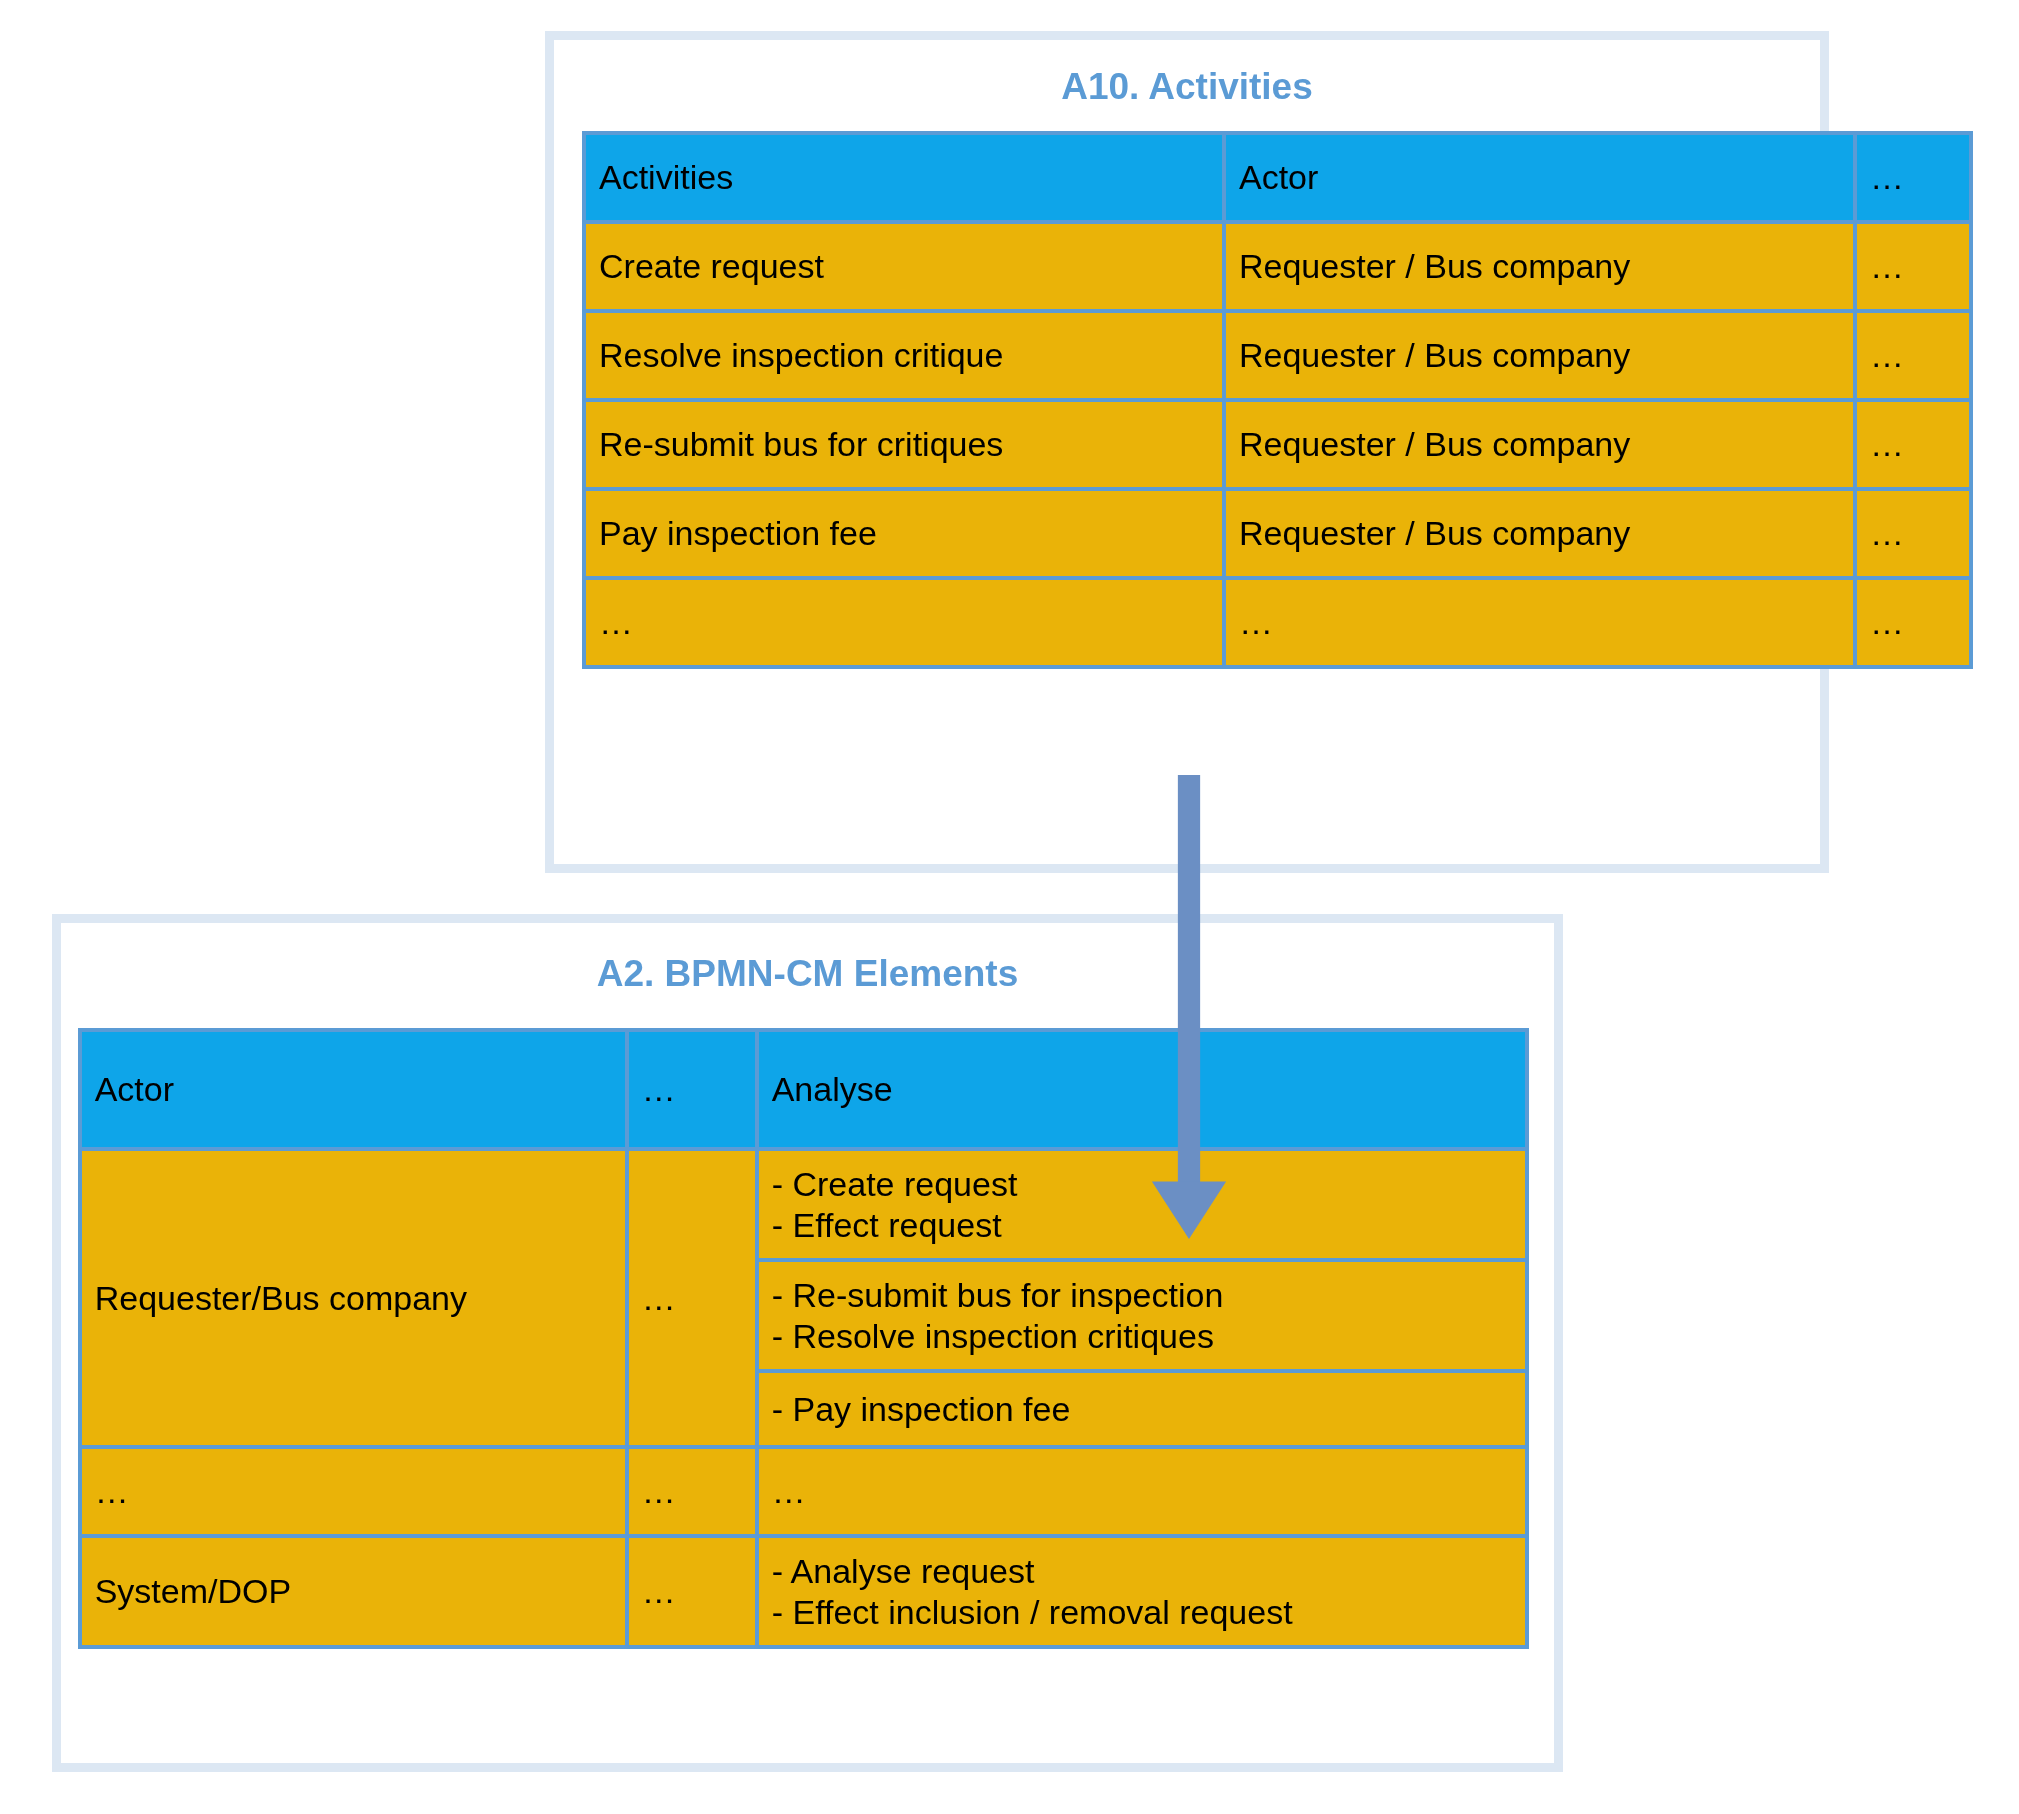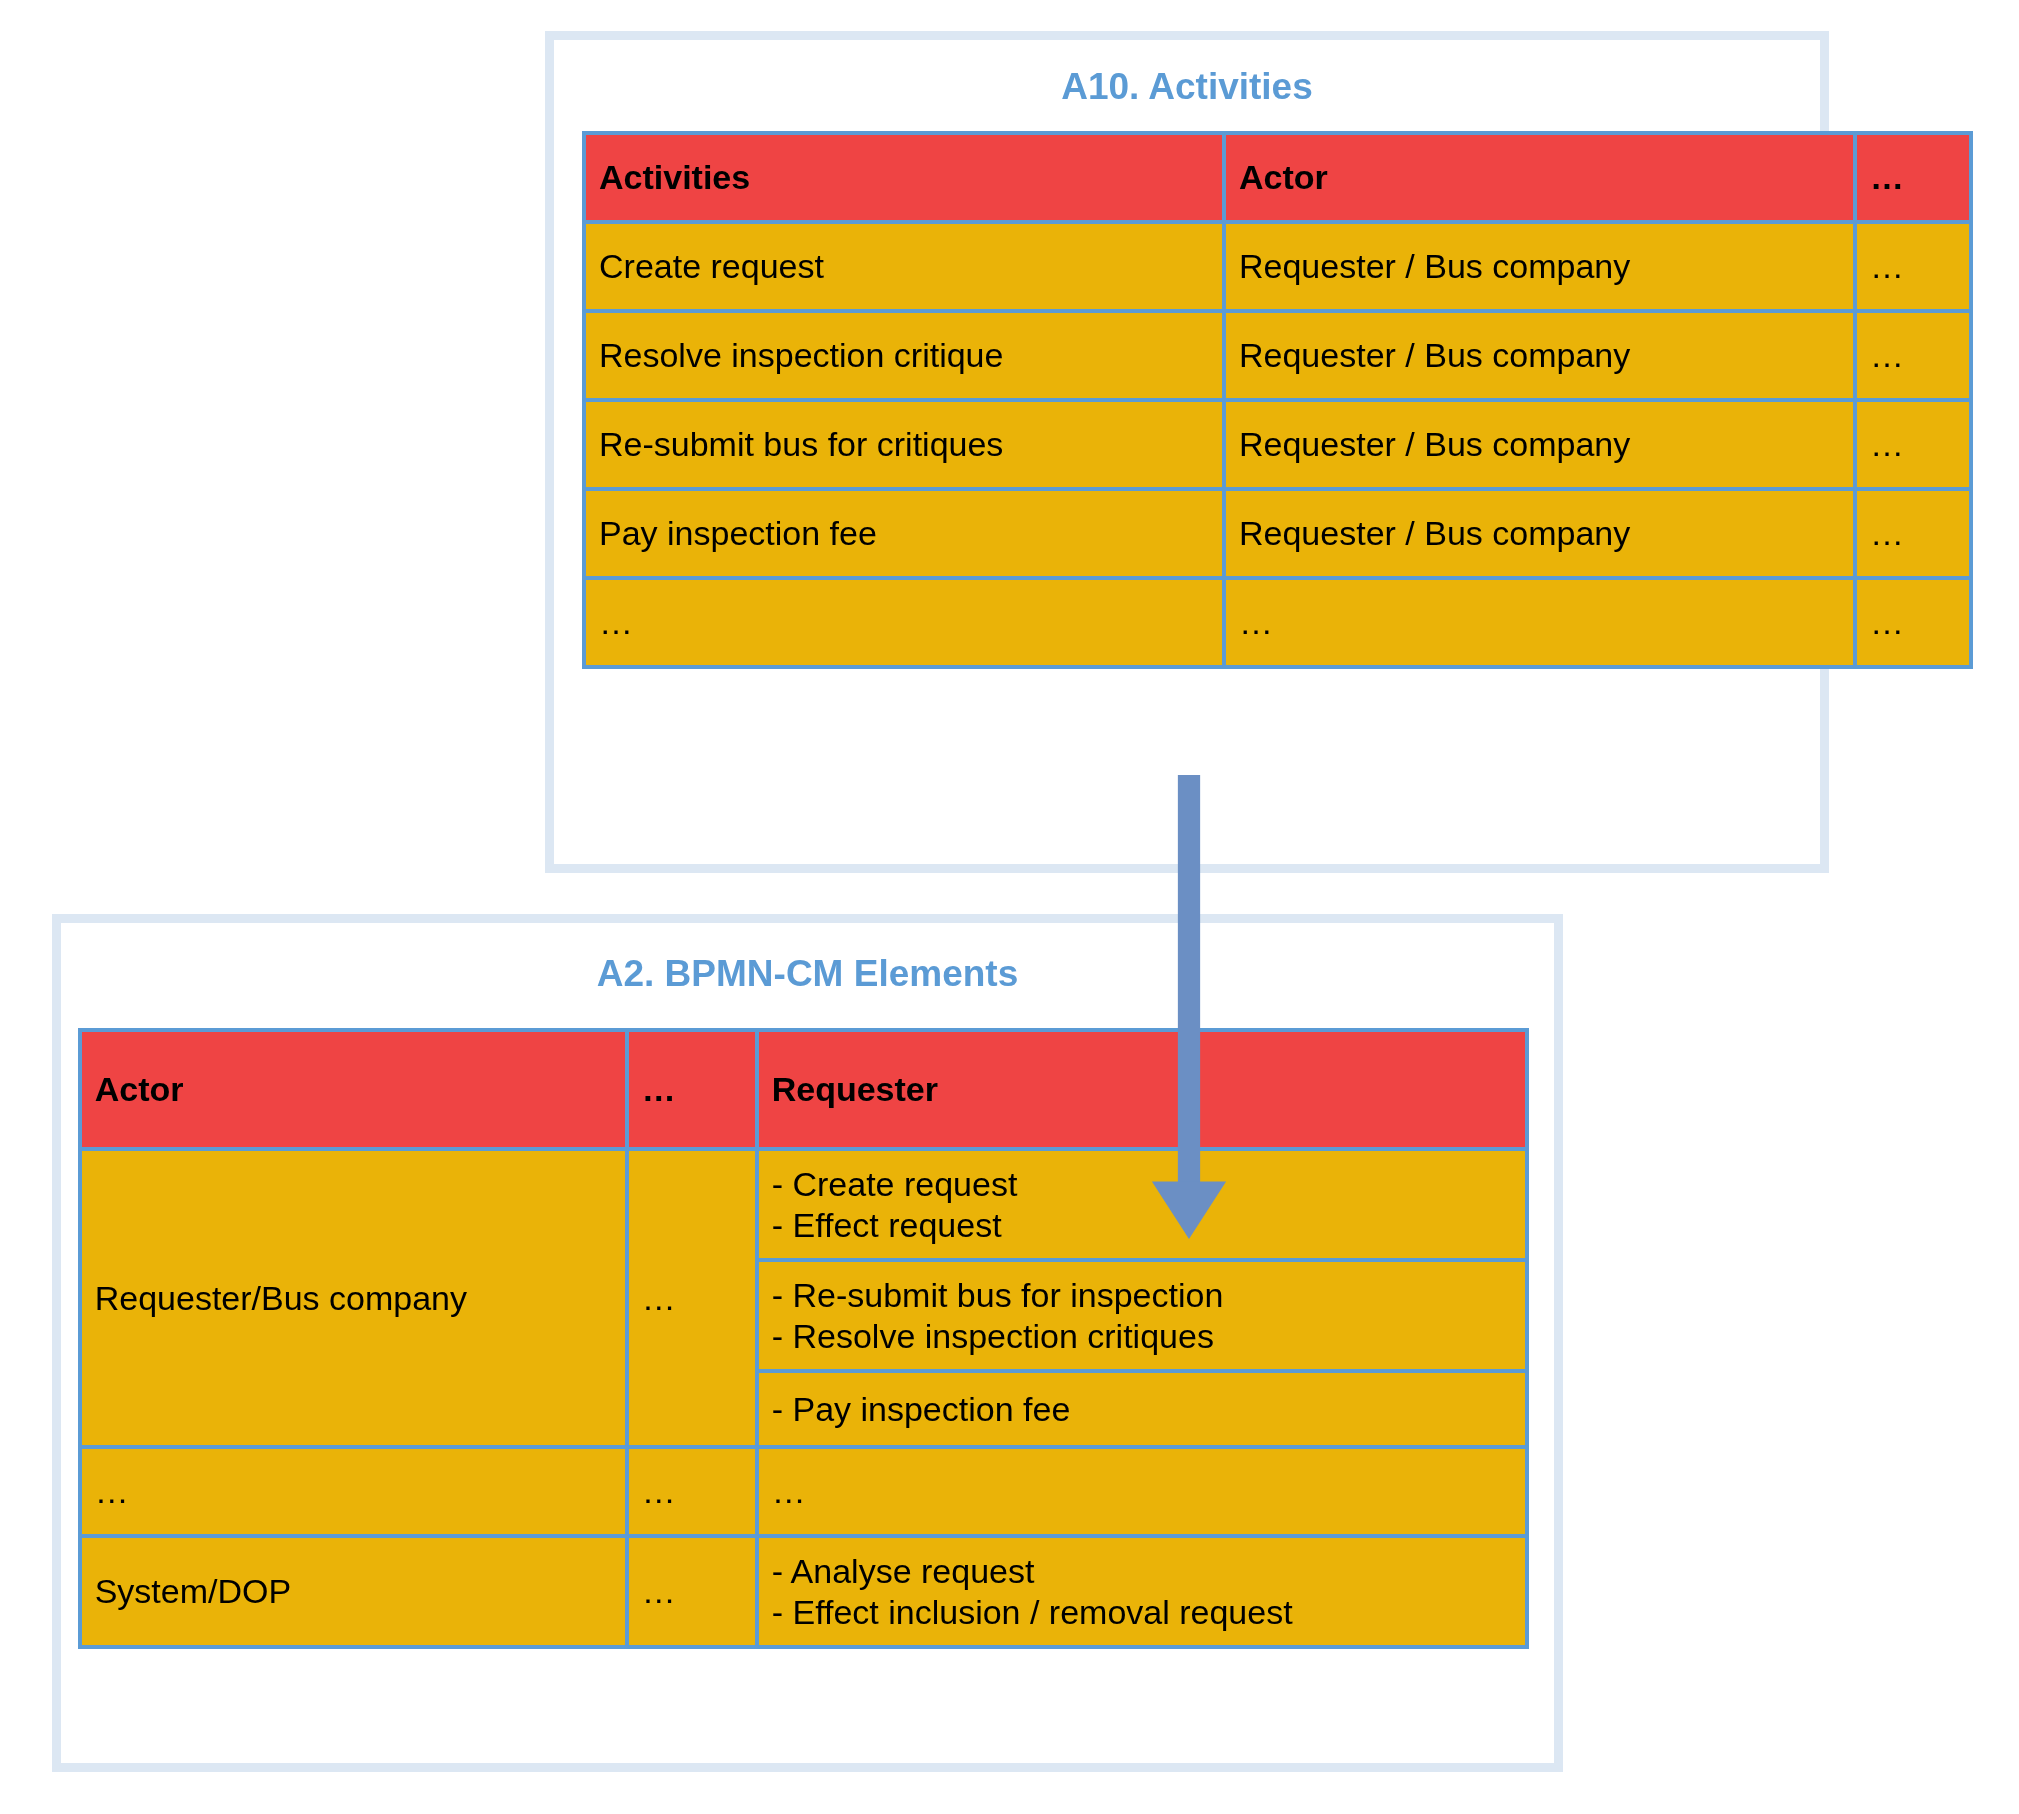--- a/index.html
+++ b/index.html
@@ -60,22 +60,22 @@
     font-size: 34px;
     font-weight: normal;
     color: #000000;
     text-align: left;
     vertical-align: middle;
     line-height: 1.18;
     box-sizing: border-box;
     overflow: hidden;
   }
   table.grid th {
-    font-weight: bold;
-    background: #ef4444;
+    font-weight: normal;
+    background: #0ea5e9;
   }
   td.shaded, th.shaded { background: #dce7f3; }
   td.dots, th.dots { text-align: center; letter-spacing: 2.8px; }
   td.dots-left { text-align: left; }
 
   
   #tbl-activities {
     left: 28px;
     top: 91px;
     width: 1387px;
@@ -169,21 +169,21 @@
   <table class="grid" id="tbl-bpmn">
     <colgroup>
       <col class="c-actor">
         <col class="c-dots">
         <col class="c-activity">
     </colgroup>
     <thead>
       <tr>
         <th class="shaded">Actor</th>
         <th class="shaded dots">…</th>
-        <th class="shaded">Requester</th>
+        <th class="shaded">Analyse</th>
       </tr>
     </thead>
     <tbody>
 
       <tr>
         <td class="vmid" rowspan="3">Requester/Bus company</td>
         <td class="vmid dots" rowspan="3">…</td>
         <td class="tall2">
           <span class="li">- Create request</span>
           <span class="li">- Effect request</span>

